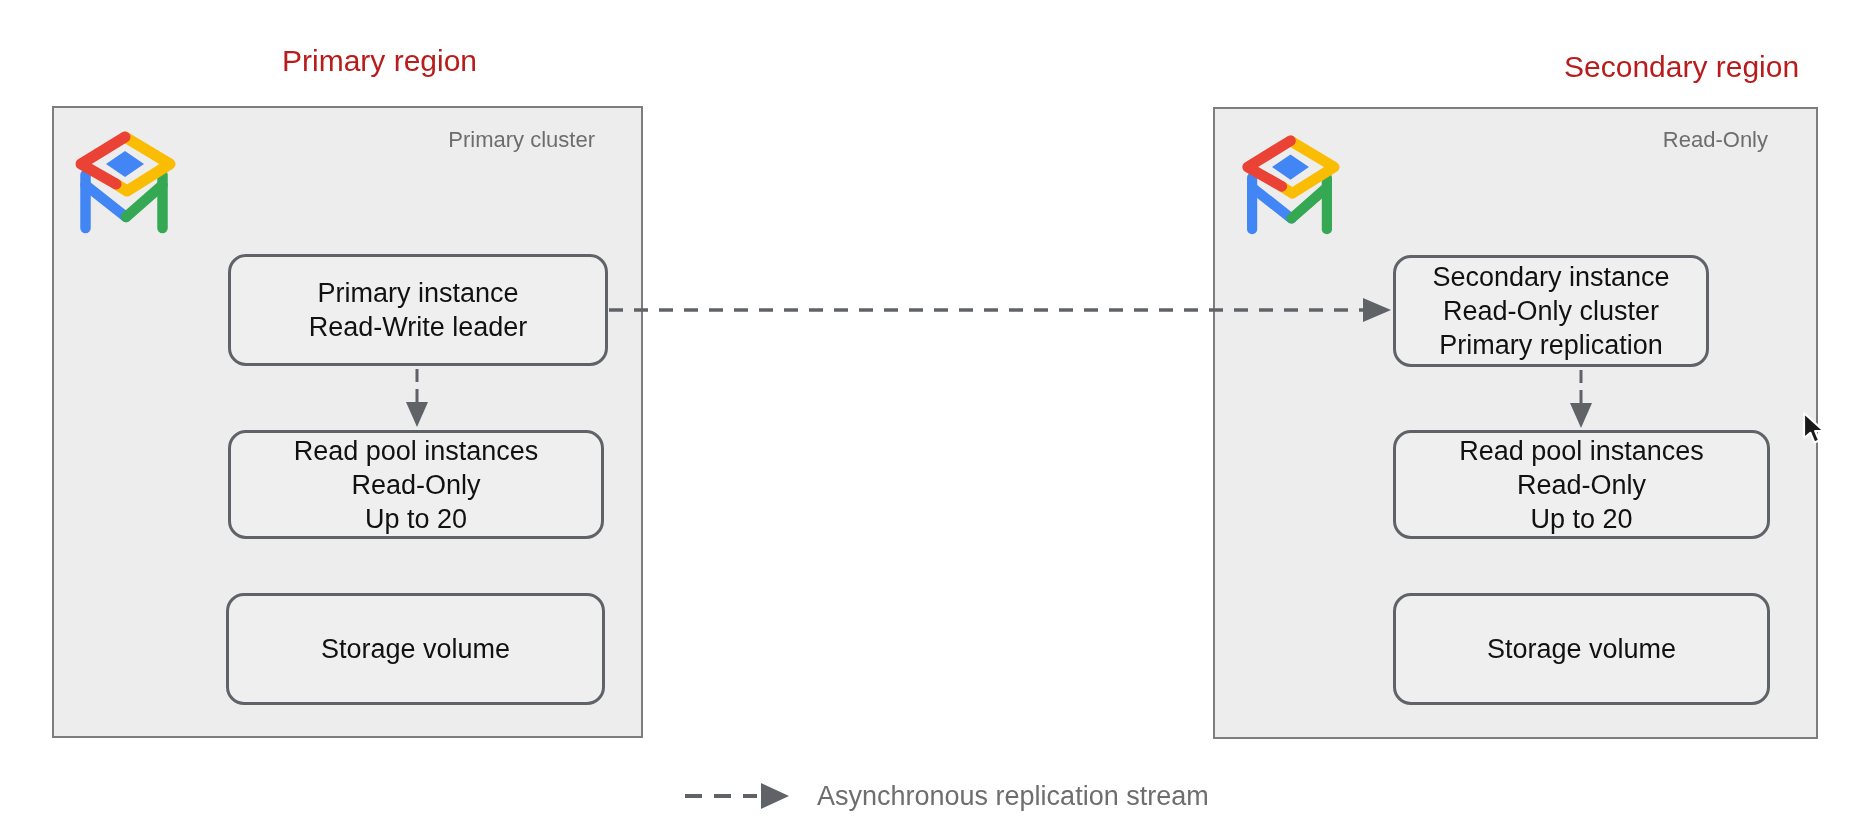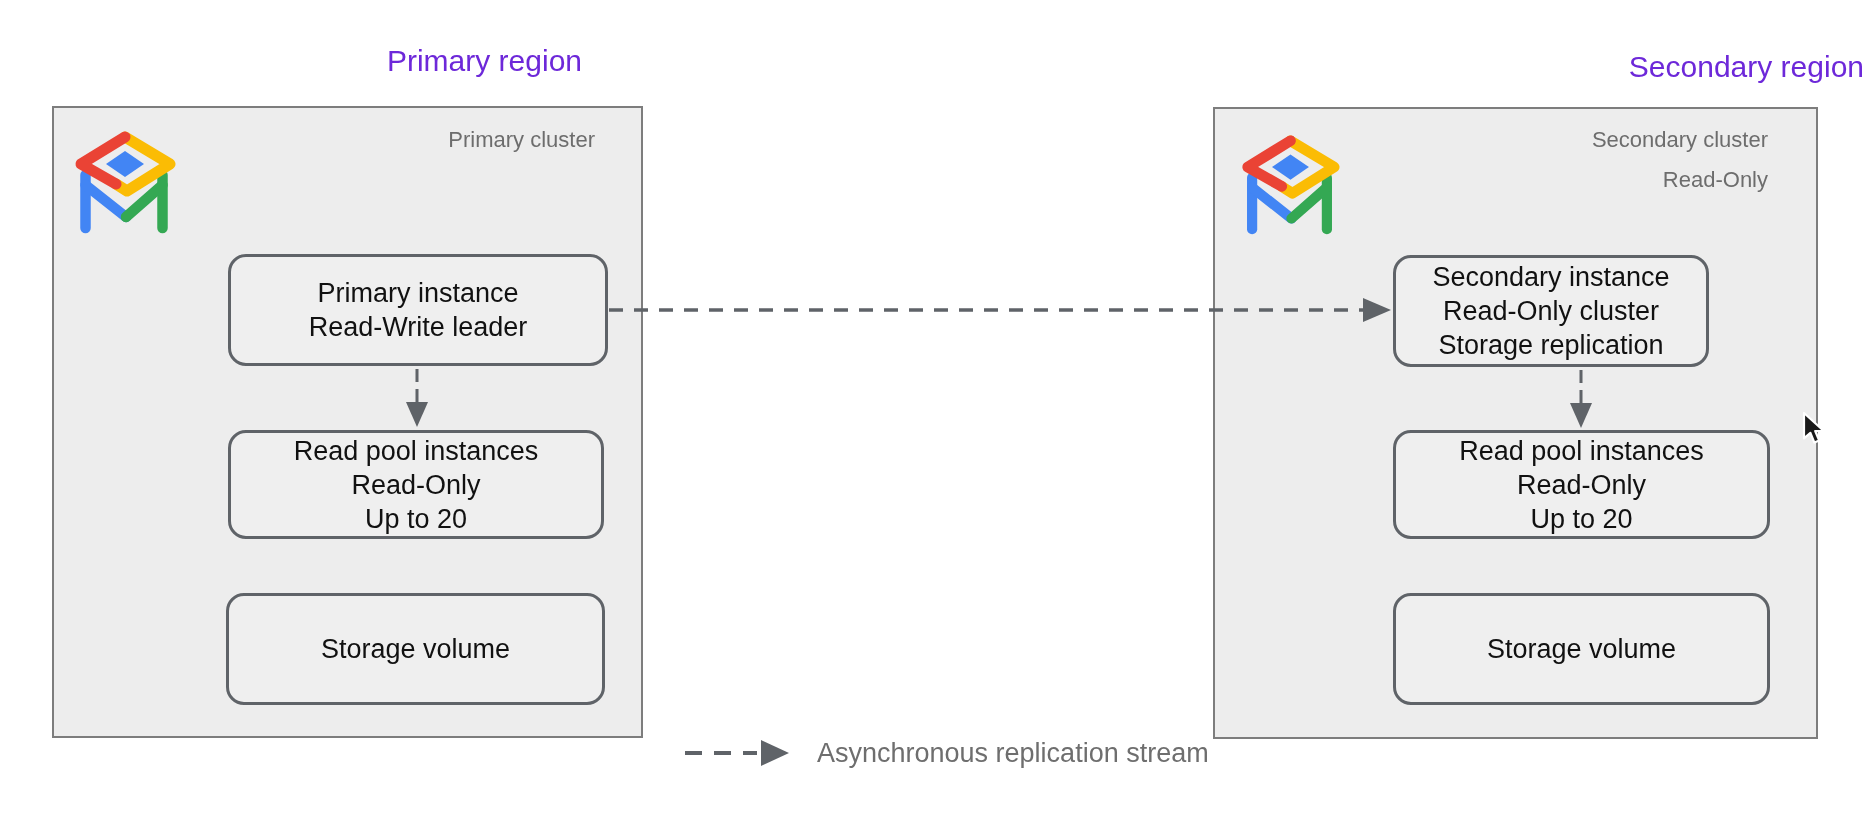--- a/index.html
+++ b/index.html
@@ -4,21 +4,21 @@
 <style>
   html,body{margin:0;padding:0;}
   body{
     width:1868px;height:836px;position:relative;overflow:hidden;
     background:#ffffff;
     font-family:"Liberation Sans","DejaVu Sans",sans-serif;
     -webkit-font-smoothing:antialiased;
   }
   .abs{position:absolute;}
   .region-label{
-    font-size:30px;color:#6d28d9;text-align:right;white-space:nowrap;
+    font-size:30px;color:#b91c1c;text-align:left;white-space:nowrap;
   }
   .cluster{
     background:#ededed;border:2px solid #7d7d7d;box-sizing:border-box;
   }
   .cluster-title{
     text-align:right;font-size:22px;line-height:40px;color:#6d6d6d;white-space:nowrap;
   }
   .node{
     background:#efefef;border:3px solid #5f6368;border-radius:18px;
     box-sizing:border-box;display:flex;flex-direction:column;
@@ -65,41 +65,40 @@
     <use href="#alloydb"></use>
   </svg>
 <svg class="abs" style="left:1239px;top:133px;" width="101" height="103" viewBox="0 0 104 106">
     <use href="#alloydb"></use>
   </svg>
 
 <div class="abs cluster-title" style="left:295px;top:120px;width:300px;">
   <div>Primary cluster</div>
 </div>
 <div class="abs cluster-title" style="left:1468px;top:120px;width:300px;">
-  <div>Secondary cluster</div>
   <div>Read-Only</div>
 </div>
 
 <div class="abs node" style="left:228px;top:254px;width:380px;height:112px;">
   <div>Primary instance</div>
   <div>Read-Write leader</div>
 </div>
 <div class="abs node" style="left:228px;top:430px;width:376px;height:109px;">
   <div>Read pool instances</div>
   <div>Read-Only</div>
   <div>Up to 20</div>
 </div>
 <div class="abs node" style="left:226px;top:593px;width:379px;height:112px;">
   <div>Storage volume</div>
 </div>
 
 <div class="abs node" style="left:1393px;top:255px;width:316px;height:112px;">
   <div>Secondary instance</div>
   <div>Read-Only cluster</div>
-  <div>Storage replication</div>
+  <div>Primary replication</div>
 </div>
 <div class="abs node" style="left:1393px;top:430px;width:377px;height:109px;">
   <div>Read pool instances</div>
   <div>Read-Only</div>
   <div>Up to 20</div>
 </div>
 <div class="abs node" style="left:1393px;top:593px;width:377px;height:112px;">
   <div>Storage volume</div>
 </div>
 
@@ -114,21 +113,21 @@
     <line x1="417" y1="369" x2="417" y2="402" stroke-width="3" stroke-dasharray="13 7" fill="none"></line>
     <polygon points="417,427 406,402 428,402" stroke="none"></polygon>
   </g>
 
   <g fill="#5f6368" stroke="#5f6368">
     <line x1="1581" y1="370" x2="1581" y2="403" stroke-width="3" stroke-dasharray="13 7" fill="none"></line>
     <polygon points="1581,428 1570,403 1592,403" stroke="none"></polygon>
   </g>
 </svg>
 
-<div class="abs legend" style="left:683px;top:733px;height:40px;">
+<div class="abs legend" style="left:683px;top:776px;height:40px;">
   <svg width="108" height="38" viewBox="0 0 108 38">
     <line x1="2" y1="19" x2="74" y2="19" stroke="#5f6368" stroke-width="4" stroke-dasharray="17 12"></line>
     <polygon points="78,6 78,32 106,19" fill="#5f6368"></polygon>
   </svg>
   <span>Asynchronous replication stream</span>
 </div>
 
 <svg class="abs" style="left:1802px;top:411px;" width="26" height="36" viewBox="0 0 13 18">
   <path d="M1 1 L1 13.7 L4.2 10.9 L6.2 15.8 L8.6 14.8 L6.6 10 L10.9 10 Z" fill="#1a1a1a" stroke="#ffffff" stroke-width="1.1" stroke-linejoin="round"></path>
 </svg>

